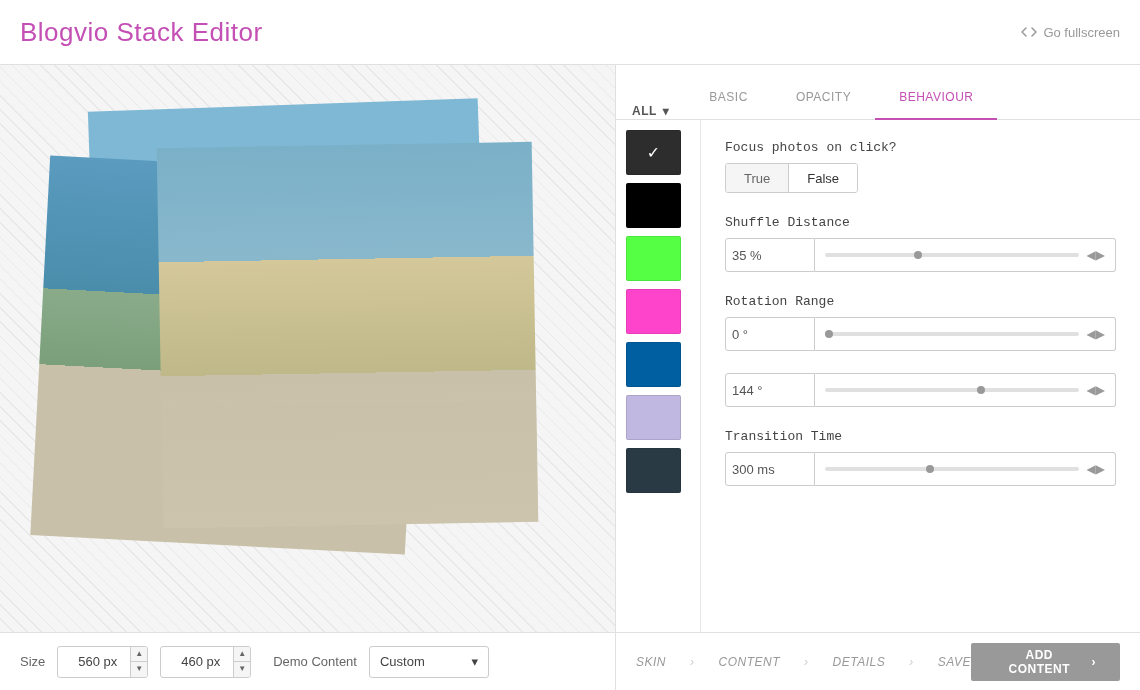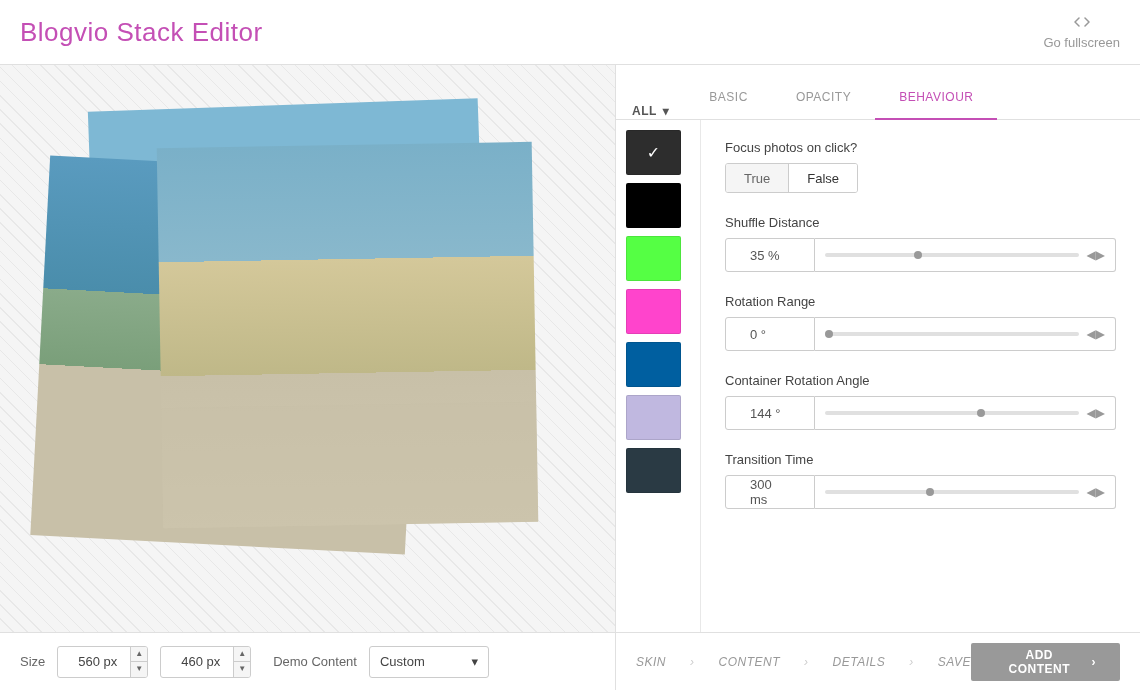--- a/index.html
+++ b/index.html
@@ -23,21 +23,20 @@
     }
     .fullscreen-btn {
       display: flex;
       align-items: center;
       gap: 6px;
       color: #999;
       font-size: 13px;
       cursor: pointer;
       background: none;
       border: none;
-      flex-direction: column;
     }
 
     
     .main {
       display: flex;
       height: 625px;
     }
 
     
     .canvas-panel {
@@ -265,20 +264,21 @@
       overflow-y: auto;
     }
     .field-group {
       margin-bottom: 22px;
     }
     .field-label {
       font-size: 13px;
       color: #444;
       margin-bottom: 8px;
       font-weight: 400;
+      font-family: Liberation Mono, monospace;
     }
     .toggle-group {
       display: flex;
       border: 1px solid #ccc;
       border-radius: 3px;
       overflow: hidden;
       width: fit-content;
       height: 30px;
     }
     .toggle-btn {
@@ -300,21 +300,21 @@
     }
 
     .range-input-row {
       display: flex;
       gap: 0;
       height: 34px;
     }
     .range-value {
       border: 1px solid #ccc;
       border-radius: 3px 0 0 3px;
-      padding: 0 24px;
+      padding: 0 6px;
       font-size: 13px;
       color: #555;
       background: #fff;
       width: 90px;
       display: flex;
       align-items: center;
     }
     .range-slider {
       flex: 1;
       border: 1px solid #ccc;
@@ -516,21 +516,20 @@
             <div class="range-slider">
               <div class="range-bar">
                 <div class="range-handle" style="left:0%"></div>
               </div>
               <div class="range-arrows">◀▶</div>
             </div>
           </div>
         </div>
 
         <div class="field-group">
-          <div class="field-label">Container Rotation Angle</div>
           <div class="range-input-row">
             <div class="range-value">
               <span>144 °</span>
             </div>
             <div class="range-slider">
               <div class="range-bar">
                 <div class="range-handle" style="left:60%"></div>
               </div>
               <div class="range-arrows">◀▶</div>
             </div>

